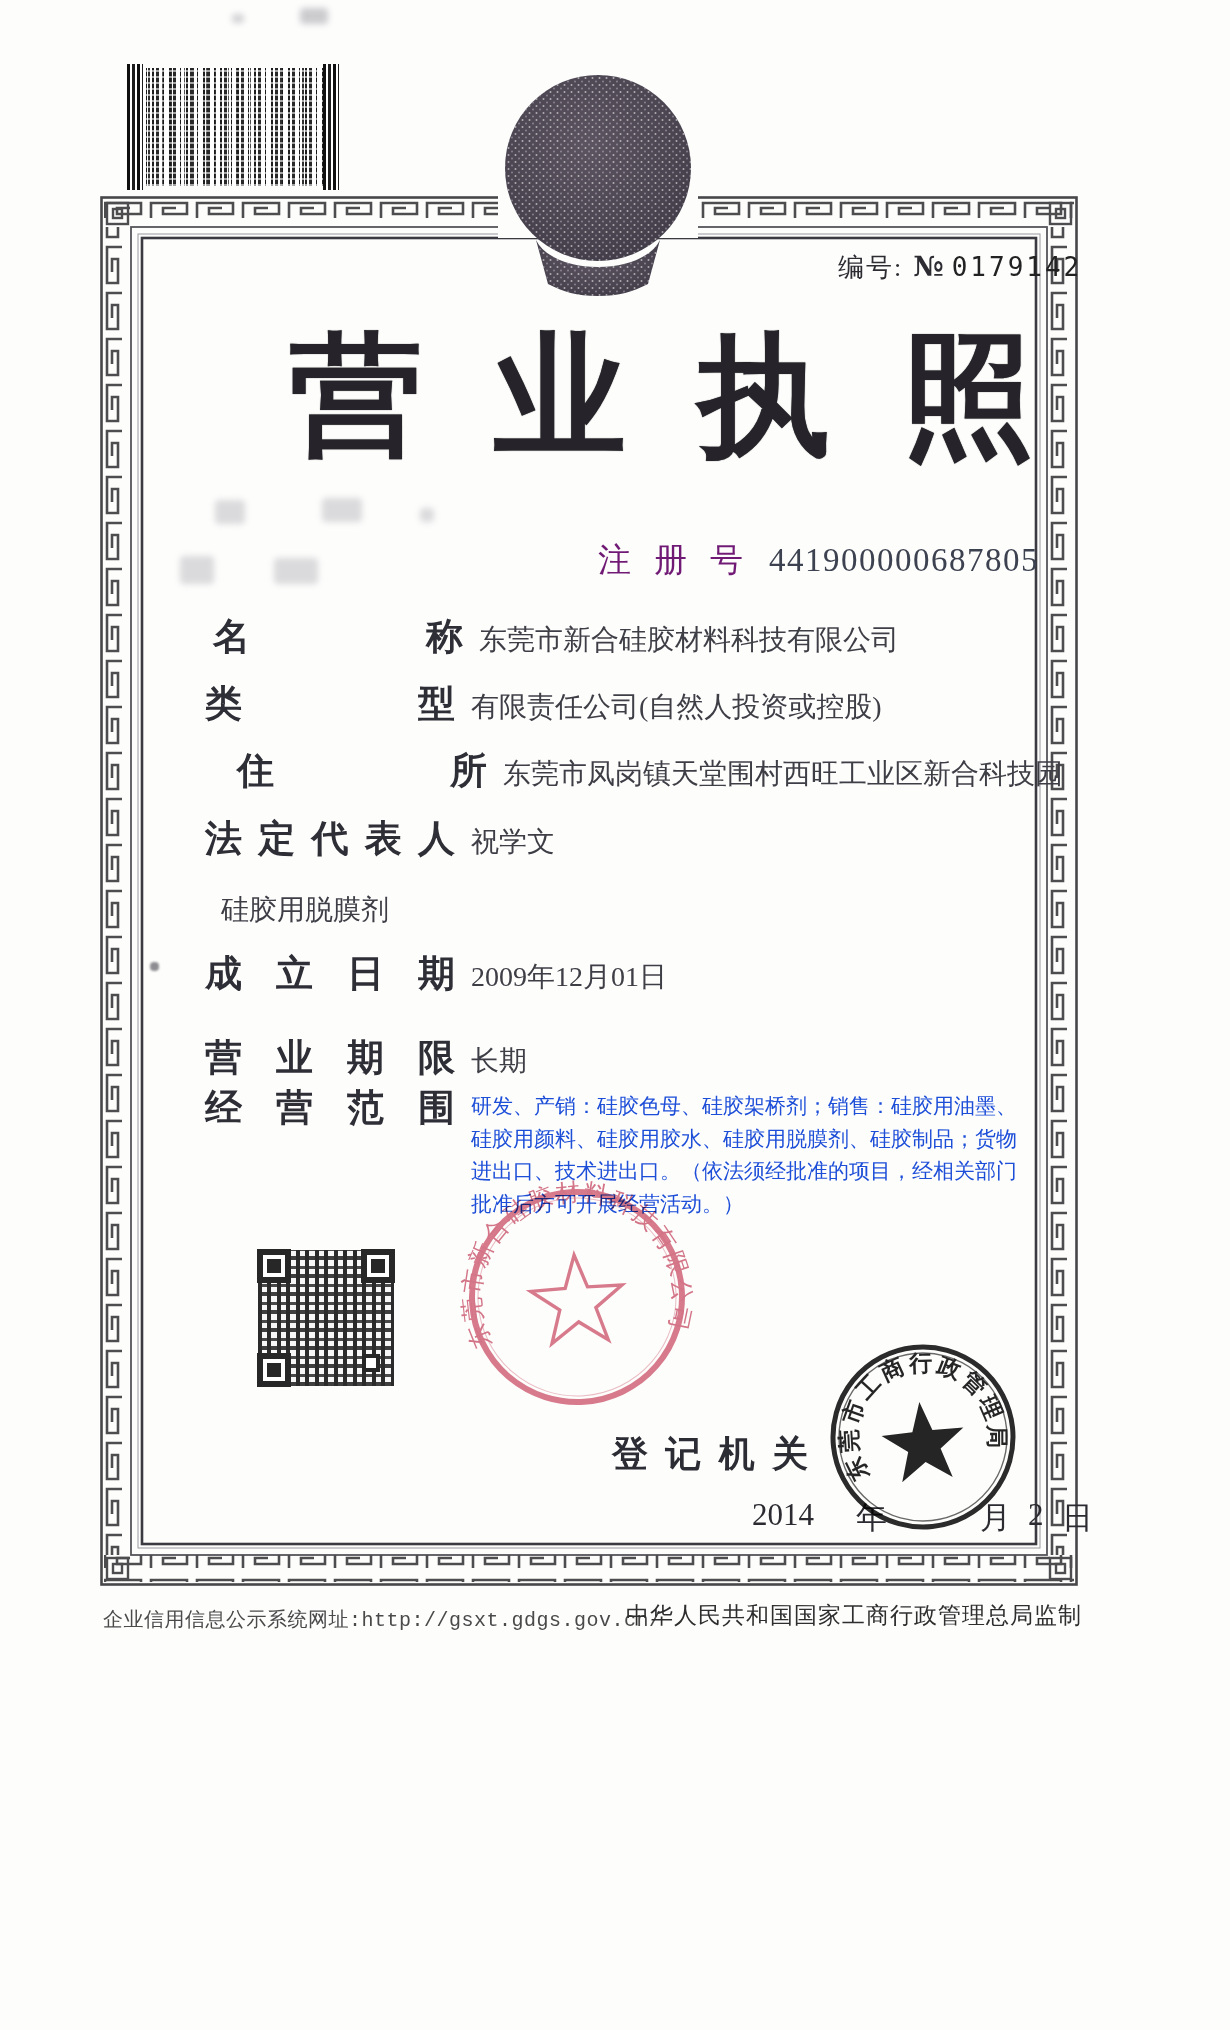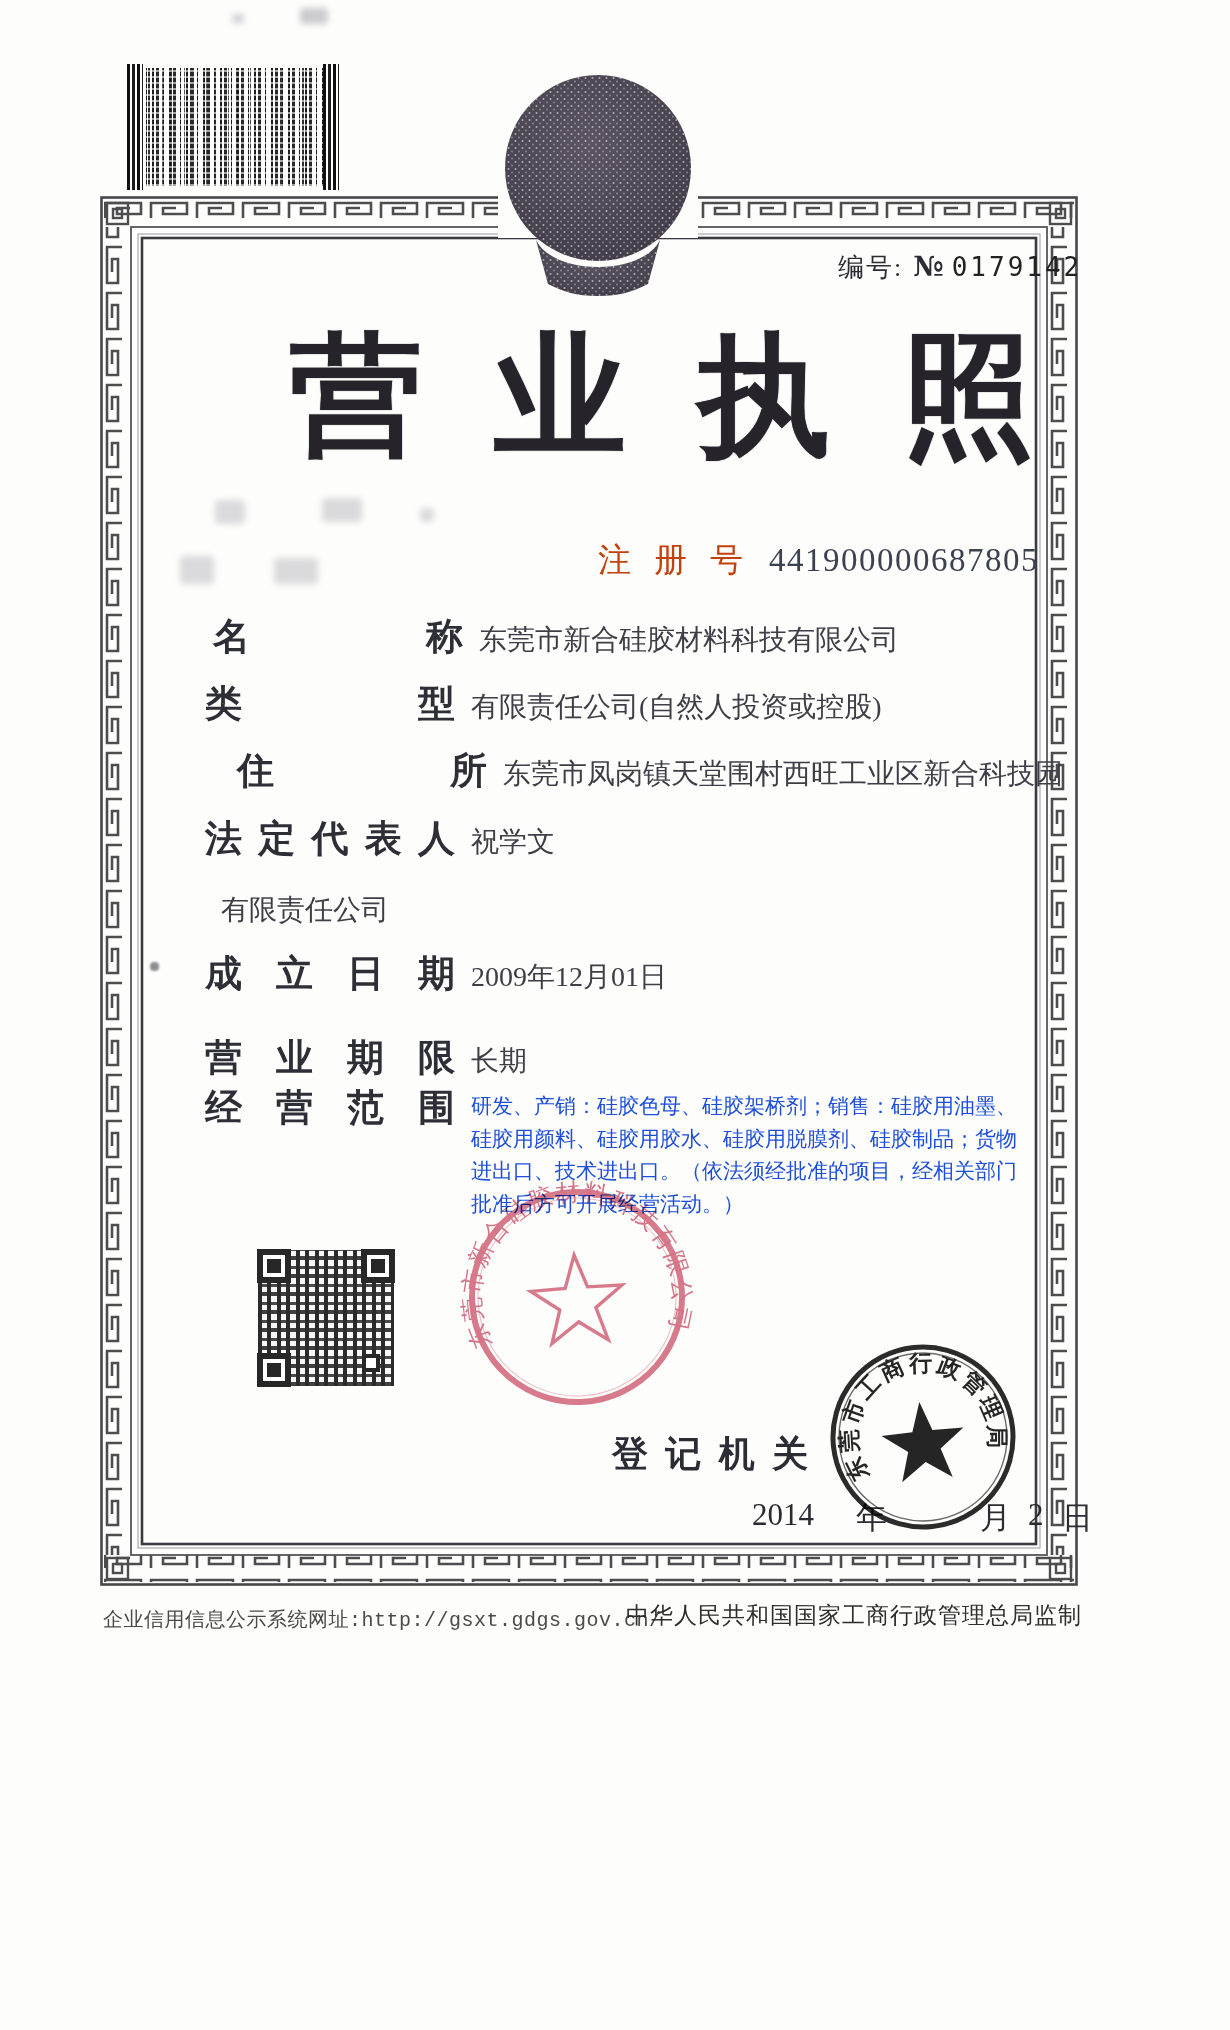--- a/index.html
+++ b/index.html
@@ -44,21 +44,21 @@
     left:84px;top:308px;width:1102px;text-align:center;
     font-size:132px;font-weight:800;color:#26242a;
     letter-spacing:72px;text-indent:72px;white-space:nowrap;
     text-shadow:0 0 1px #3a3a3a;
     font-family:"Liberation Serif",serif;
     padding-left:27px;
   }
 
   
   .regno{left:598px;top:538px;white-space:nowrap;}
-  .regno .lab{display:inline-block;width:145px;font-size:33px;color:#c2410c;text-align:justify;text-align-last:justify;vertical-align:middle;}
+  .regno .lab{display:inline-block;width:145px;font-size:33px;color:#701a75;text-align:justify;text-align-last:justify;vertical-align:middle;}
   .regno .val{font-size:33px;color:#3d4250;letter-spacing:1.5px;margin-left:22px;vertical-align:middle;font-family:"Liberation Serif",serif;}
 
   
   .row{left:205px;display:flex;align-items:flex-start;}
   .row .lab{
     width:250px;flex:0 0 250px;font-size:37px;font-weight:600;color:#2e2e36;
     text-align:justify;text-align-last:justify;line-height:44px;
   }
   .row .val{margin-left:16px;padding-top:7px;font-size:28px;color:#3e3e46;width:565px;line-height:1.3;}
   .row .val.small{font-size:21px;line-height:1.55;padding-top:4px;width:548px;color:#1d4ed8;}
@@ -174,21 +174,21 @@
 </div>
 <div class="abs row" style="top:749px;margin-left:32px;">
   <div class="lab">住所</div>
   <div class="val">东莞市凤岗镇天堂围村西旺工业区新合科技园</div>
 </div>
 <div class="abs row" style="top:817px;">
   <div class="lab">法定代表人</div>
   <div class="val">祝学文</div>
 </div>
 <div class="abs row" style="top:885px;">
-  <div class="val">有限责任公司</div>
+  <div class="val">硅胶用脱膜剂</div>
 </div>
 <div class="abs row" style="top:952px;">
   <div class="lab">成立日期</div>
   <div class="val">2009年12月01日</div>
 </div>
 <div class="abs row" style="top:1036px;">
   <div class="lab">营业期限</div>
   <div class="val">长期</div>
 </div>
 <div class="abs row" style="top:1086px;">

